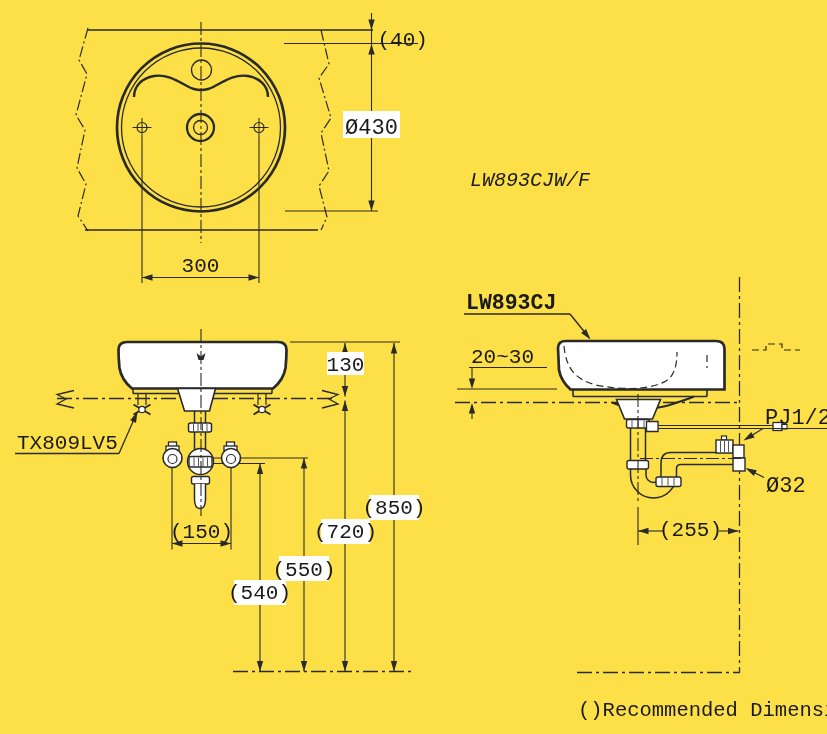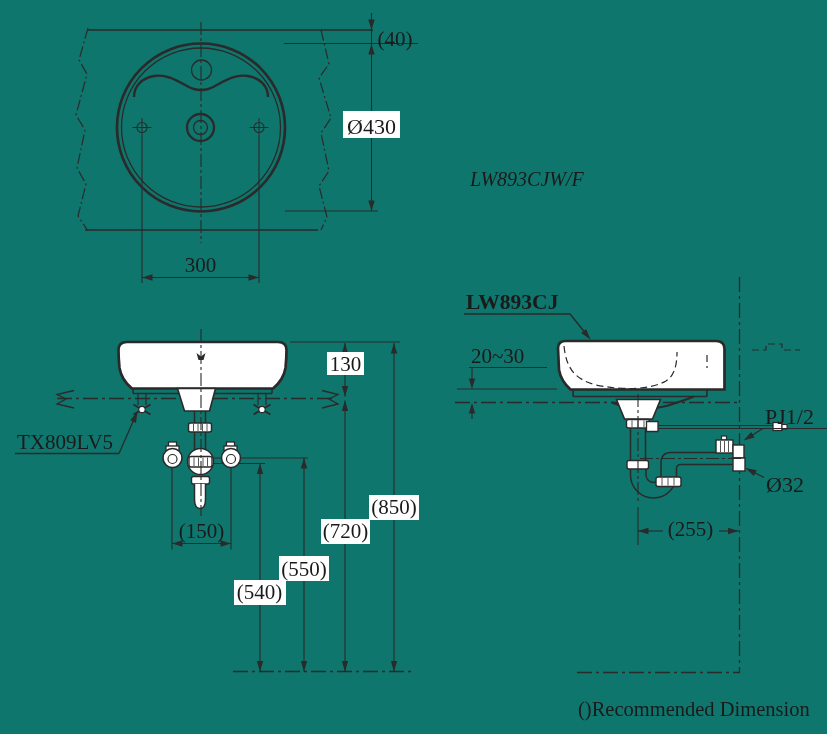--- a/index.html
+++ b/index.html
@@ -1,17 +1,17 @@
 <!DOCTYPE html>
 <html><head>
 <meta charset="utf-8">
 <style>
   html,body{margin:0;padding:0;background:#ffffff;}
-  #canvas{position:relative;width:827px;height:734px;background:#0f766e;overflow:hidden;
-          font-family:Liberation Serif, serif;text-align:center;}
+  #canvas{position:relative;width:827px;height:734px;background:#fde047;overflow:hidden;
+          font-family:Liberation Mono, monospace;text-align:center;}
   svg{position:absolute;left:0;top:0;}
   .ln{stroke:#2a2a2a;fill:none;}
   .thin{stroke-width:1.1;}
   .med{stroke-width:1.5;}
   .bold{stroke-width:2.7;}
   .cl{stroke:#2a2a2a;stroke-width:1.1;fill:none;stroke-dasharray:13 3 3 3;}
   .cnt{stroke:#2a2a2a;stroke-width:1.3;fill:none;stroke-dasharray:15 4 3 4;}
   .brk{stroke:#2a2a2a;stroke-width:1.2;fill:none;stroke-dasharray:11 3 2 3;}
   .hid{stroke:#2a2a2a;stroke-width:1.2;fill:none;stroke-dasharray:7 4;}
   .wfill{fill:#ffffff;stroke:#2a2a2a;}

